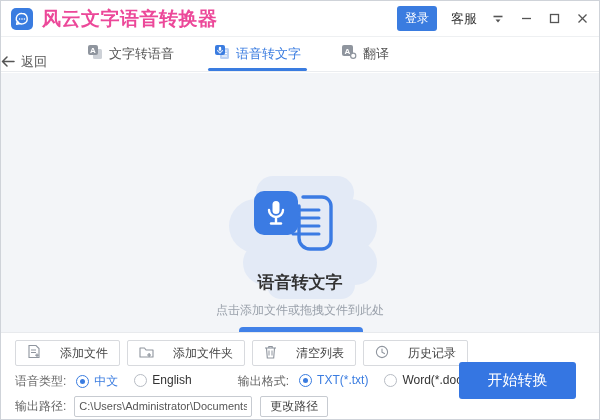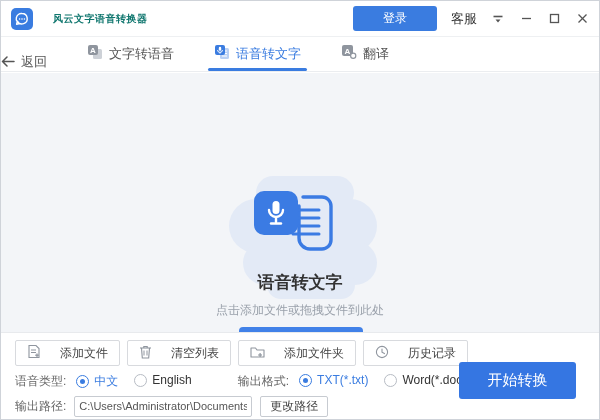--- a/index.html
+++ b/index.html
@@ -2,23 +2,23 @@
 <html><head>
 <meta charset="utf-8">
 <style>
   html,body{margin:0;padding:0;background:#9aa0a6;}
   *{box-sizing:border-box;font-family:"Liberation Sans","DejaVu Sans",sans-serif;}
   .window{position:relative;width:600px;height:420px;background:#fff;border:1px solid #cfd3d9;overflow:hidden;}
 
   
   .titlebar{position:absolute;left:0;top:0;width:100%;height:36px;background:#fff;border-bottom:1px solid #eef0f2;display:flex;align-items:center;padding:0 10px;}
   .app-logo{width:22px;height:22px;border-radius:5px;background:#3a7ce0;display:flex;align-items:center;justify-content:center;margin-right:9px;}
-  .app-title{font-size:10px;color:#0f766e;font-weight:700;letter-spacing:.5px;margin-left:11px;}
+  .app-title{font-size:19px;color:#ec4899;font-weight:700;letter-spacing:.5px;}
   .titlebar-right{margin-left:auto;display:flex;align-items:center;gap:14px;}
-  .login-btn{background:#3a7ce0;color:#fff;font-size:12px;border:none;border-radius:3px;padding:4px 30px;cursor:pointer;}
+  .login-btn{background:#3a7ce0;color:#fff;font-size:12px;border:none;border-radius:3px;padding:4px 8px;cursor:pointer;}
   .support{font-size:13px;color:#333;cursor:pointer;}
   .tb-ico{width:14px;height:14px;display:flex;align-items:center;justify-content:center;cursor:pointer;}
 
   
   .navbar{position:absolute;left:0;top:36px;width:100%;height:35px;background:#fff;border-bottom:1px solid #ebedf0;display:flex;align-items:flex-end;padding:0 0;}
   .back{display:flex;align-items:center;gap:6px;color:#555;font-size:13px;cursor:pointer;margin-right:34px;}
   .tab{position:relative;height:35px;display:flex;align-items:center;gap:6px;font-size:13px;color:#555;padding:0 6px;margin-right:28px;cursor:pointer;}
   .tab.active{color:#3a7ce0;}
   .tab.active .underline{position:absolute;left:0;bottom:0;width:100%;height:3px;border-radius:2px;background:#3a7ce0;}
 
@@ -184,42 +184,42 @@
             <line x1="4" y1="6" x2="9" y2="6" stroke="#8f959e" stroke-width="1"></line>
             <line x1="4" y1="8.5" x2="9" y2="8.5" stroke="#8f959e" stroke-width="1"></line>
             <line x1="8.2" y1="11.2" x2="11.8" y2="11.2" stroke="#8f959e" stroke-width="1.2"></line>
             <line x1="10" y1="9.4" x2="10" y2="13" stroke="#8f959e" stroke-width="1.2"></line>
           </svg>
         </span>
         <span>添加文件</span>
       </button>
       <button class="tool-btn">
         <span>
+          <svg width="15" height="14" viewBox="0 0 15 14">
+            <path d="M1 3 h4.5 l1.5 2 h7 v7 h-13 z" fill="none" stroke="#8f959e" stroke-width="1.1" stroke-linejoin="round"></path>
+            <line x1="8.2" y1="10" x2="12" y2="10" stroke="#8f959e" stroke-width="1.2"></line>
+            <line x1="10.1" y1="8.1" x2="10.1" y2="11.9" stroke="#8f959e" stroke-width="1.2"></line>
+          </svg>
+        </span>
+        <span>添加文件夹</span>
+      </button>
+      <button class="tool-btn">
+        <span>
           <svg width="13" height="14" viewBox="0 0 13 14">
             <line x1="1" y1="3" x2="12" y2="3" stroke="#8f959e" stroke-width="1.1"></line>
             <path d="M4.8 3 v-1.5 h3.4 V3" fill="none" stroke="#8f959e" stroke-width="1.1"></path>
             <path d="M2.5 3 l0.8 10 h6.4 l0.8-10" fill="none" stroke="#8f959e" stroke-width="1.1"></path>
             <line x1="5" y1="5.5" x2="5" y2="10.5" stroke="#8f959e" stroke-width="1"></line>
             <line x1="8" y1="5.5" x2="8" y2="10.5" stroke="#8f959e" stroke-width="1"></line>
           </svg>
         </span>
         <span>清空列表</span>
       </button>
       <button class="tool-btn">
         <span>
-          <svg width="15" height="14" viewBox="0 0 15 14">
-            <path d="M1 3 h4.5 l1.5 2 h7 v7 h-13 z" fill="none" stroke="#8f959e" stroke-width="1.1" stroke-linejoin="round"></path>
-            <line x1="8.2" y1="10" x2="12" y2="10" stroke="#8f959e" stroke-width="1.2"></line>
-            <line x1="10.1" y1="8.1" x2="10.1" y2="11.9" stroke="#8f959e" stroke-width="1.2"></line>
-          </svg>
-        </span>
-        <span>添加文件夹</span>
-      </button>
-      <button class="tool-btn">
-        <span>
           <svg width="14" height="14" viewBox="0 0 14 14">
             <circle cx="7" cy="7" r="5.6" fill="none" stroke="#8f959e" stroke-width="1.1"></circle>
             <path d="M7 4 v3.2 l2.4 1.4" fill="none" stroke="#8f959e" stroke-width="1.1" stroke-linecap="round"></path>
           </svg>
         </span>
         <span>历史记录</span>
       </button>
     </div>
 
     <div class="options">

